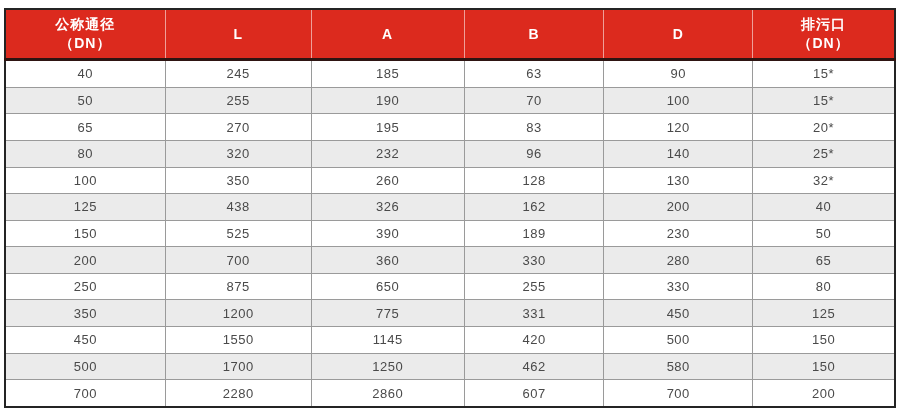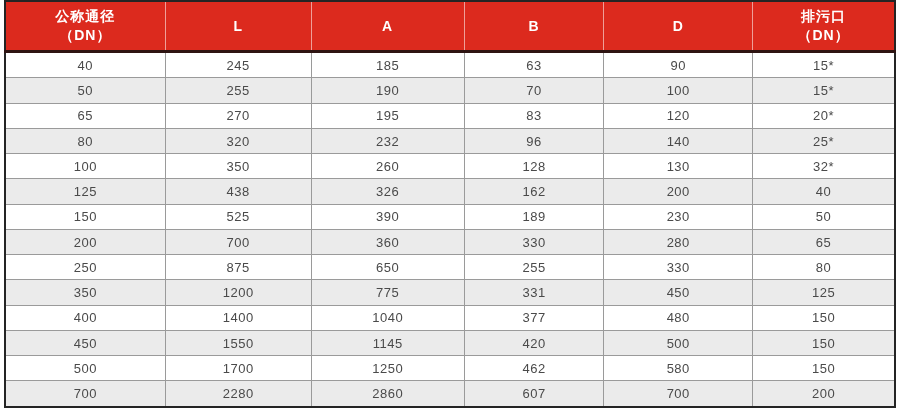--- a/index.html
+++ b/index.html
@@ -17,21 +17,21 @@
   html,body{margin:0;padding:0;}
   body{
     width:900px;height:411px;
     background:var(--page-bg);
     font-family:"Liberation Sans","DejaVu Sans",sans-serif;
     overflow:hidden;
   }
   .page{
     box-sizing:border-box;
     width:900px;height:411px;
-    padding:0 4px 3px 4px;
+    padding:8px 4px 3px 4px;
     background:var(--page-bg);
   }
   table.spec{
     width:100%;height:100%;
     border-collapse:collapse;
     table-layout:fixed;
     border:2px solid var(--outer-border);
   }
   thead th{
     background:var(--header-bg);
@@ -179,28 +179,20 @@
         </tr>
         <tr>
           <td>350</td>
           <td>1200</td>
           <td>775</td>
           <td>331</td>
           <td>450</td>
           <td>125</td>
         </tr>
         <tr>
-          <td>400</td>
-          <td>1400</td>
-          <td>1040</td>
-          <td>377</td>
-          <td>480</td>
-          <td>150</td>
-        </tr>
-        <tr>
           <td>450</td>
           <td>1550</td>
           <td>1145</td>
           <td>420</td>
           <td>500</td>
           <td>150</td>
         </tr>
         <tr>
           <td>500</td>
           <td>1700</td>

